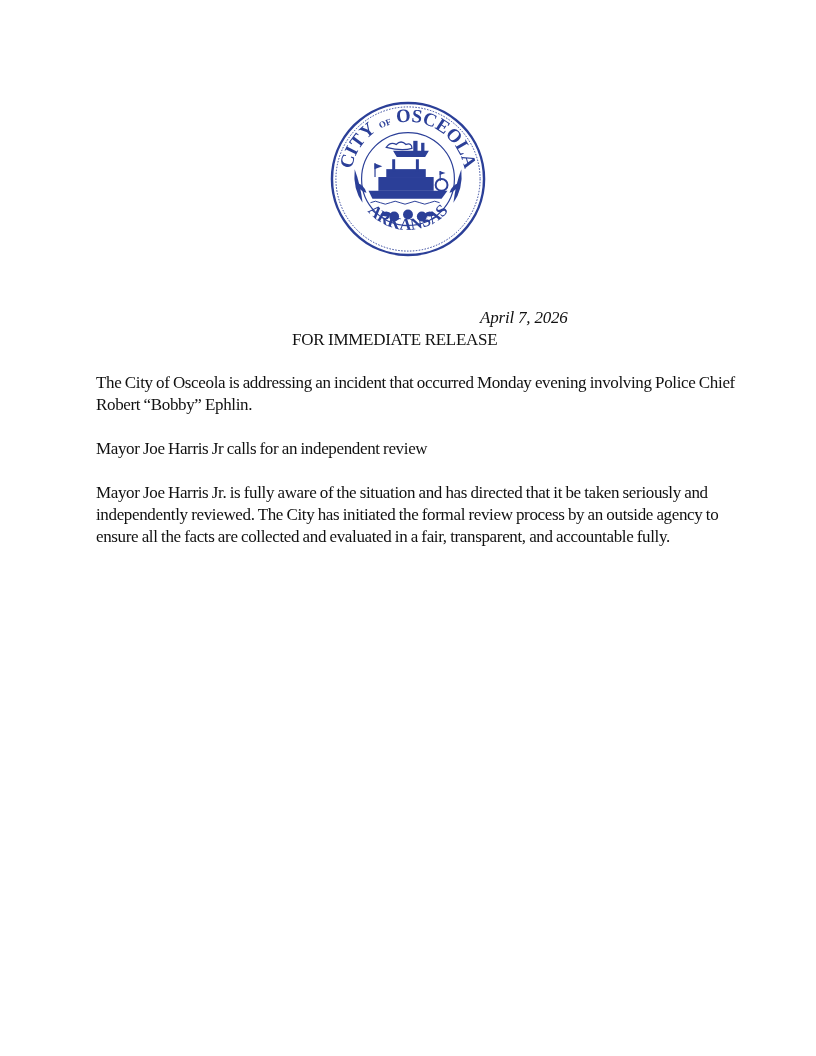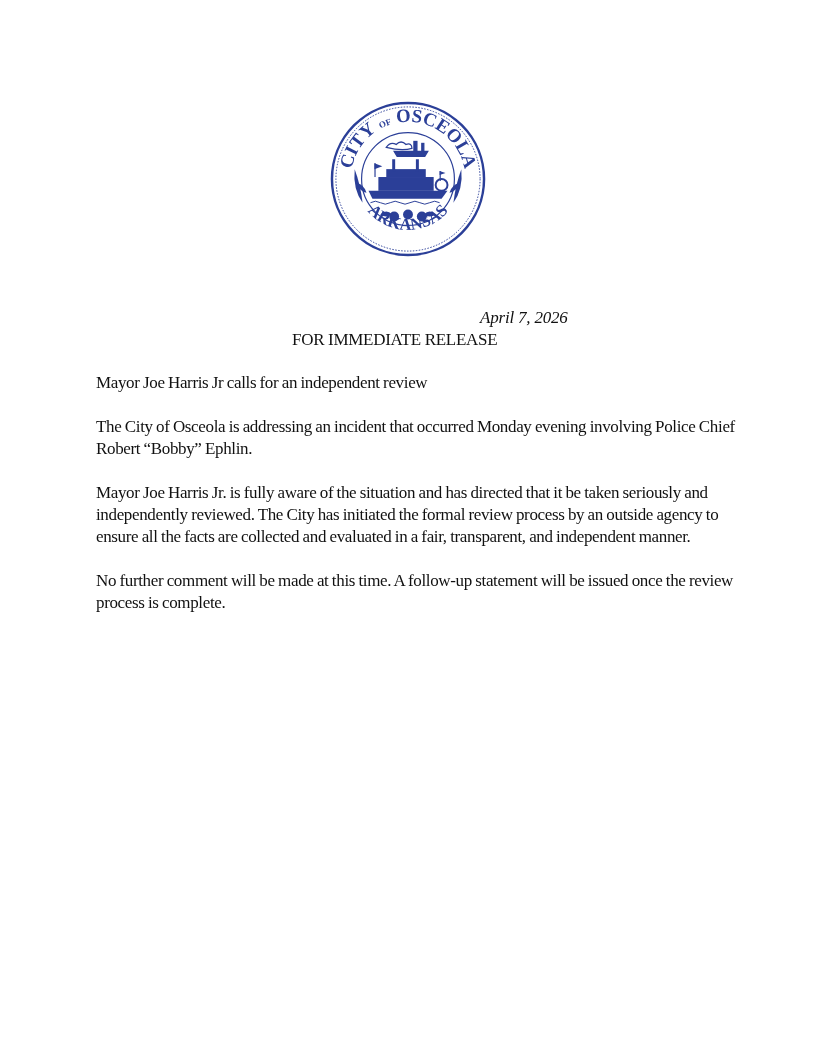--- a/index.html
+++ b/index.html
@@ -68,17 +68,16 @@
       <path d="M28 84 q8 2 10 10 q-8 -2 -10 -10z"></path>
       <path d="M132 84 q-8 2 -10 10 q8 -2 10 -10z"></path>
     </g>
   </svg>
 </div>
 
 <div class="date">April 7, 2026</div>
 <div class="release">FOR IMMEDIATE RELEASE</div>
 
 <div class="body">
+  <p>The City of Osceola is addressing an incident that occurred Monday evening involving Police Chief Robert “Bobby” Ephlin.</p>
   <p>Mayor Joe Harris Jr calls for an independent review</p>
-  <p>The City of Osceola is addressing an incident that occurred Monday evening involving Police Chief Robert “Bobby” Ephlin.</p>
-  <p>Mayor Joe Harris Jr. is fully aware of the situation and has directed that it be taken seriously and independently reviewed. The City has initiated the formal review process by an outside agency to ensure all the facts are collected and evaluated in a fair, transparent, and independent manner.</p>
-  <p>No further comment will be made at this time. A follow-up statement will be issued once the review process is complete.</p>
+  <p>Mayor Joe Harris Jr. is fully aware of the situation and has directed that it be taken seriously and independently reviewed. The City has initiated the formal review process by an outside agency to ensure all the facts are collected and evaluated in a fair, transparent, and accountable fully.</p>
 </div>
 
 </body></html>

